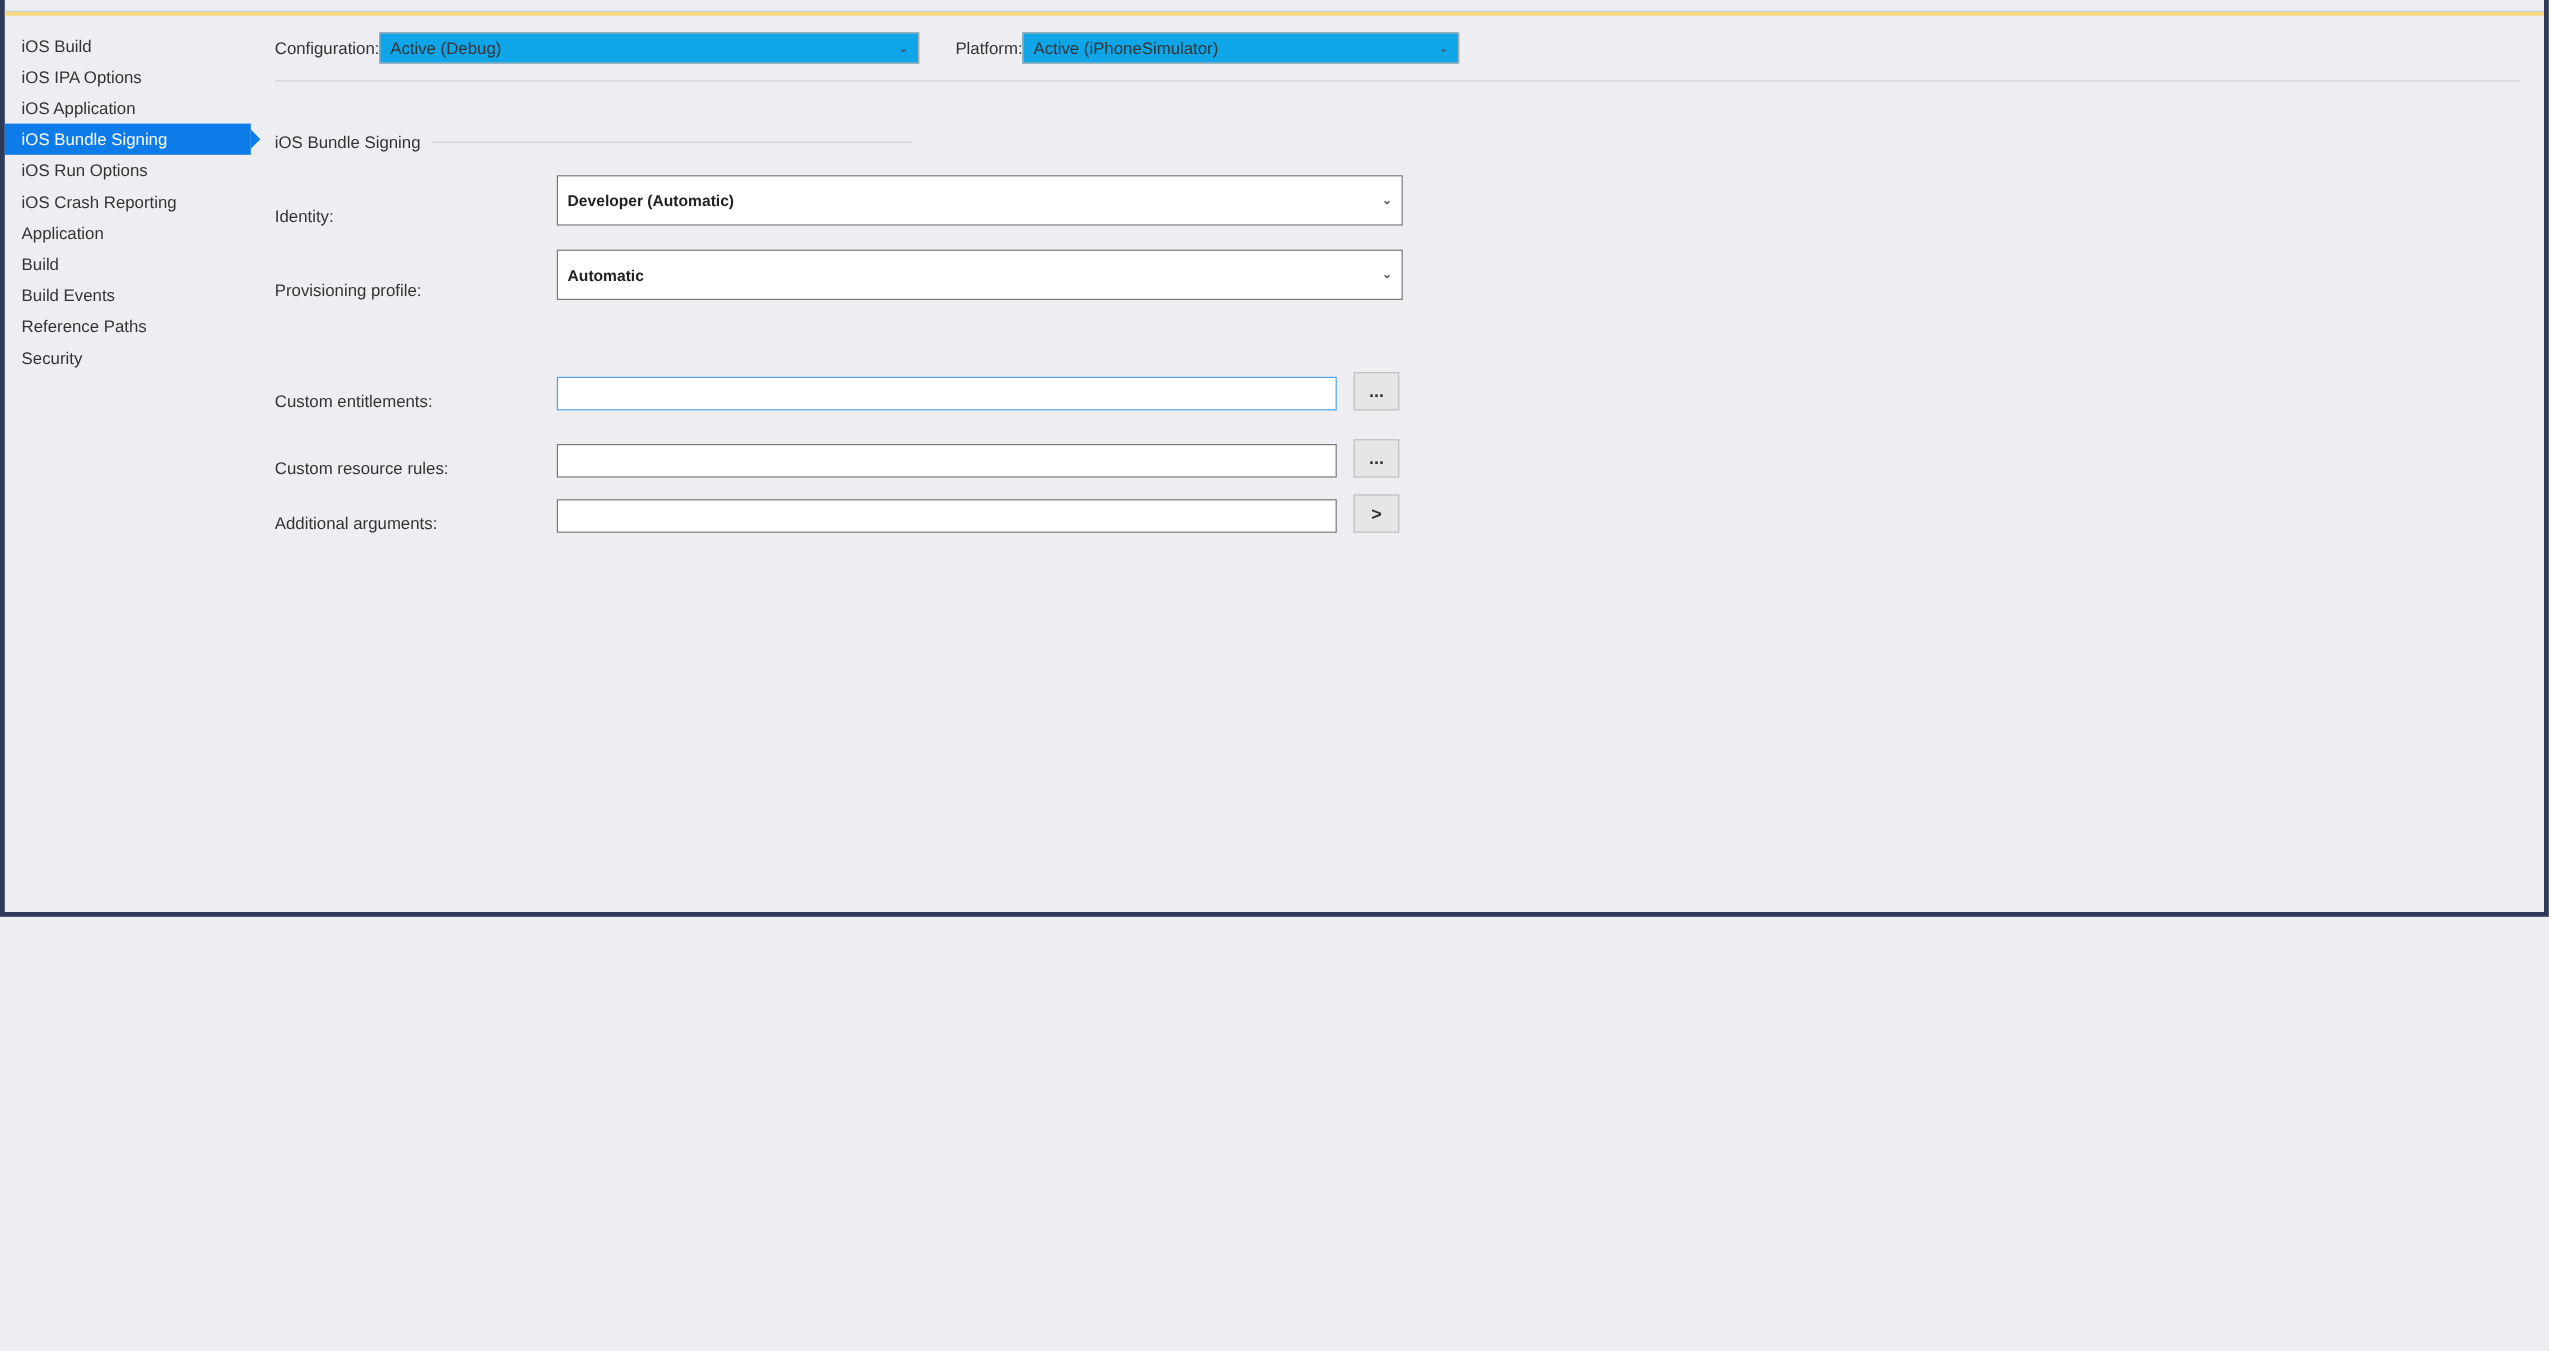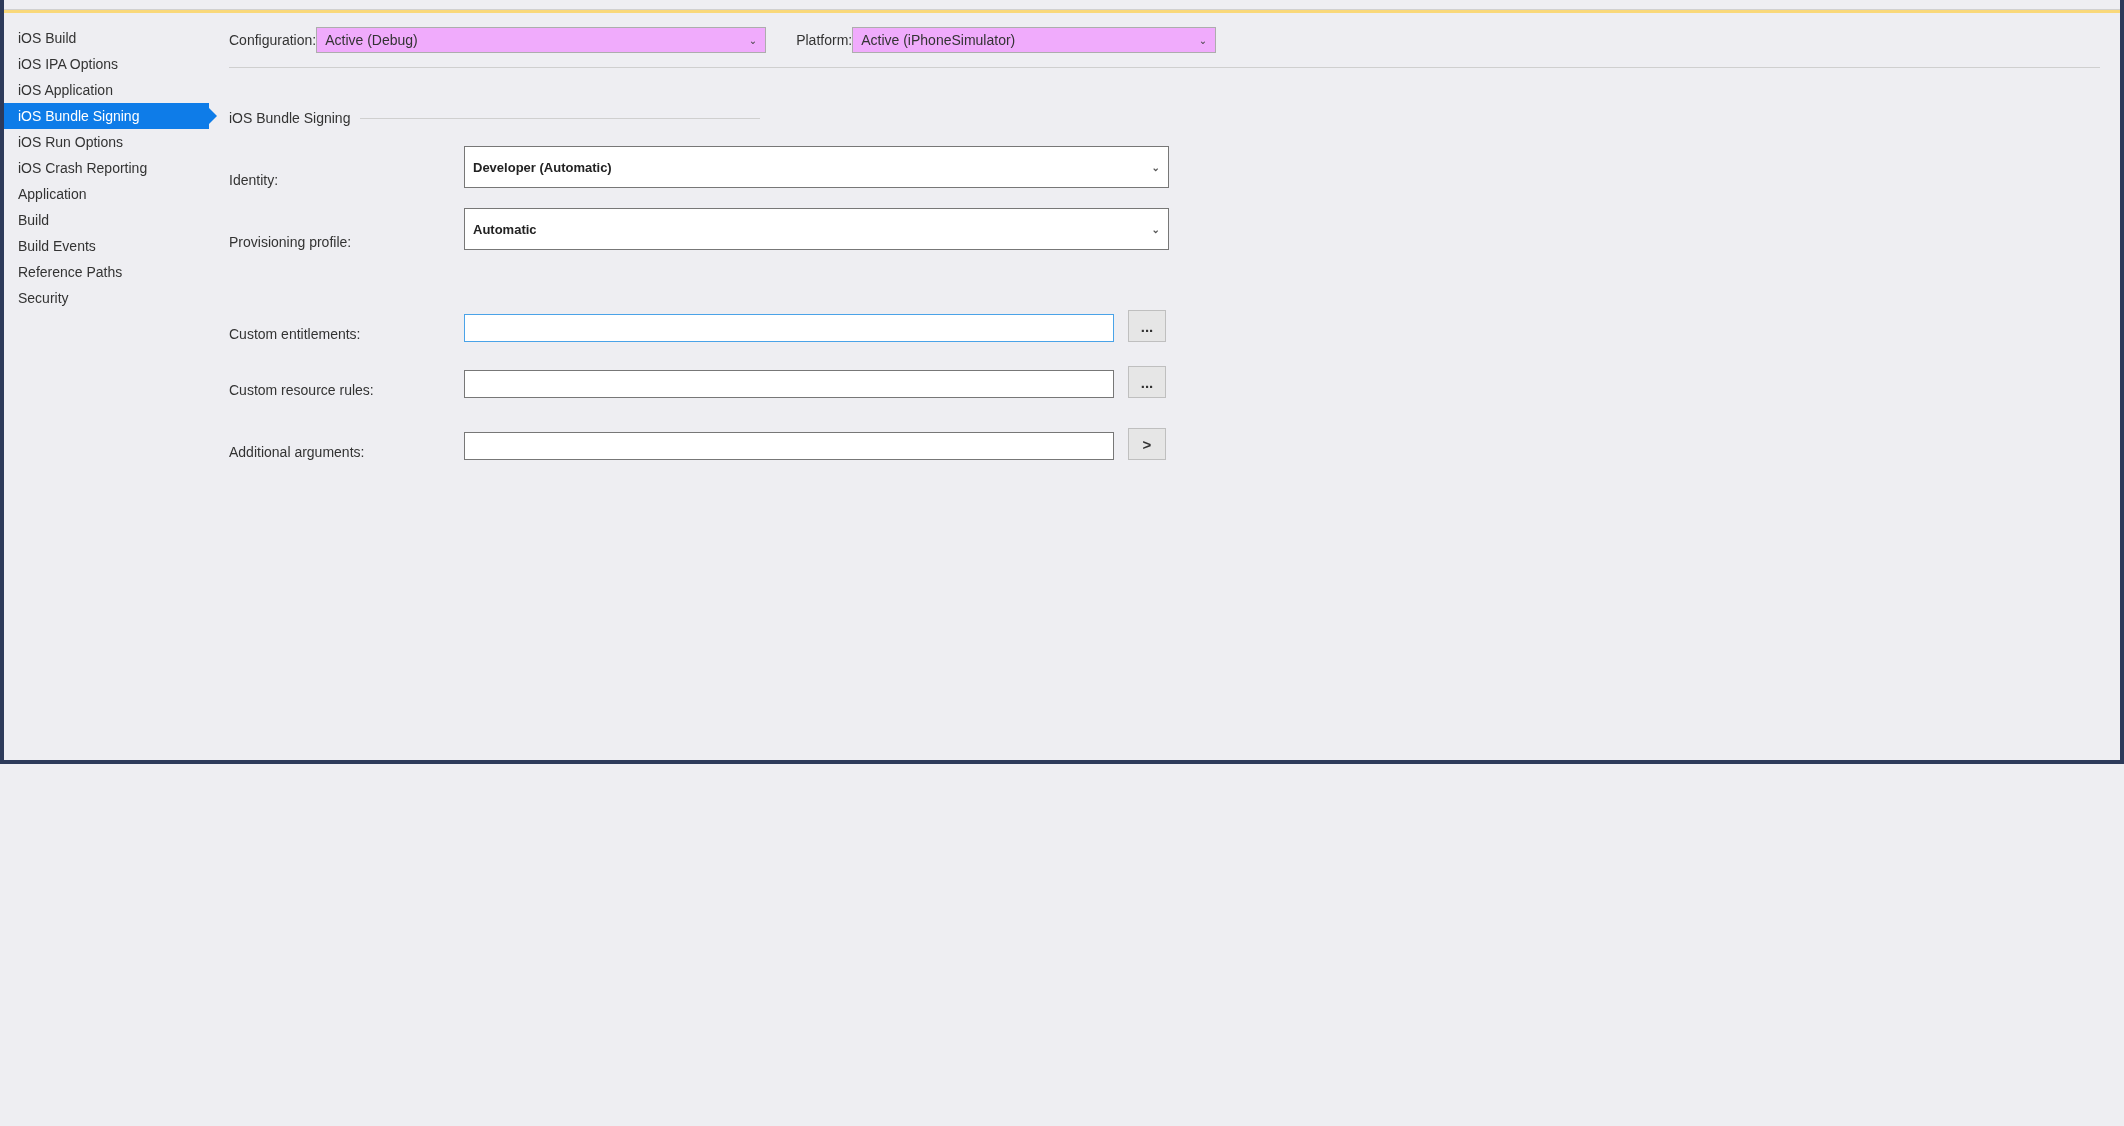--- a/index.html
+++ b/index.html
@@ -95,21 +95,21 @@
       align-items: center;
       gap: 0;
       padding-bottom: 14px;
       border-bottom: 1px solid #cfcfcf;
     }
     .config-label {
       font-size: 14px;
       color: #333;
     }
     .select {
-      background: #f0abfc;
+      background: #0ea5e9;
       border: 1px solid #adadad;
       height: 26px;
       display: flex;
       align-items: center;
       justify-content: space-between;
       padding: 0 8px;
       cursor: pointer;
       font-size: 14px;
       color: #333;
     }
@@ -251,20 +251,20 @@
         <input class="txt focus" type="text" value="" style="">
         <div class="browse-btn">...</div>
       </div>
 
       <div class="form-row" style="margin-top:24px;">
         <span class="form-label">Custom resource rules:</span>
         <input class="txt" type="text" value="" style="">
         <div class="browse-btn">...</div>
       </div>
 
-      <div class="form-row" style="margin-top:30px;">
+      <div class="form-row" style="margin-top:14px;">
         <span class="form-label">Additional arguments:</span>
         <input class="txt" type="text" value="" style="">
         <div class="browse-btn">&gt;</div>
       </div>
     </div>
   </div>
 </div>
 
 </body></html>

